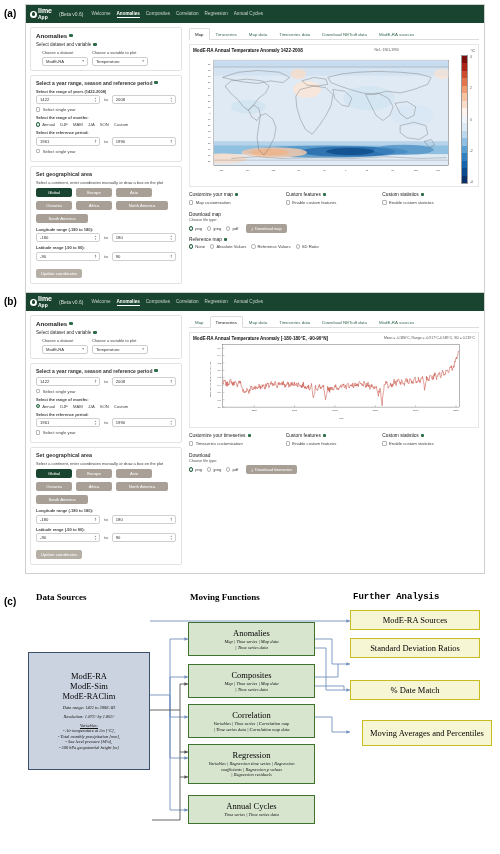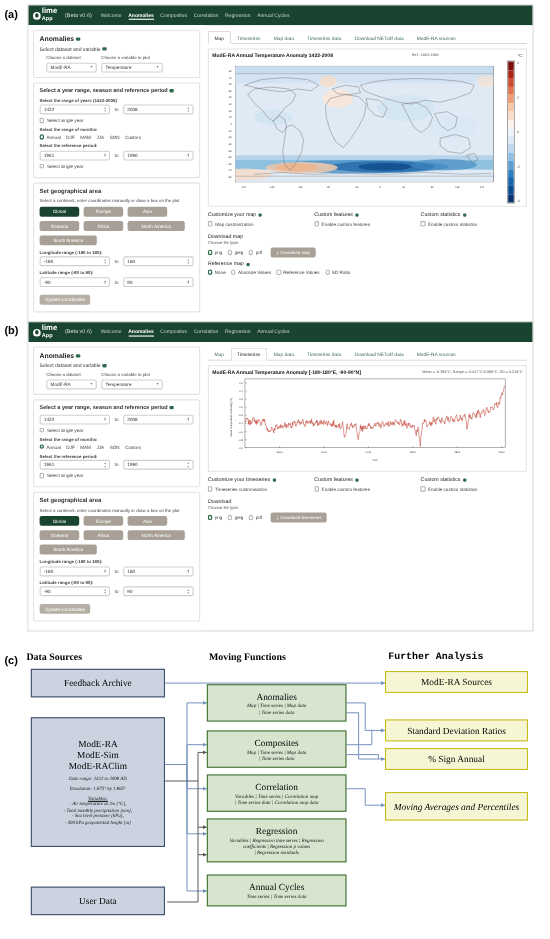--- a/index.html
+++ b/index.html
@@ -826,44 +826,38 @@
       <path d="M295 125 L312 125 L312 140 L330 140" marker-end="url(#ah)"></path>
     </g>
     <g stroke="#555" stroke-width="0.9" fill="none">
       <path d="M132 228 L160 228 L160 92 L168 92" marker-end="url(#ahd)"></path>
       <path d="M160 160 L168 160" marker-end="url(#ahd)"></path>
       <path d="M160 185 L168 185" marker-end="url(#ahd)"></path>
       <path d="M130 118 L160 118"></path>
     </g>
   </svg>
 
-  <div class="dg-col-title" style="left:4px; top:0;">Data Sources</div>
+  <div class="dg-col-title" style="left:16px; top:0;">Data Sources</div>
   <div class="dg-col-title" style="left:170px; top:0;">Moving Functions</div>
   <div class="dg-col-title" style="left:333px; top:0;font-family:Liberation Mono, monospace;">Further Analysis</div>
 
-  <div class="node node-src" style="left:8px; top:16px; width:122px; height:26px;">
-    <span class="node-main">Feedback Archive</span>
-  </div>
 
   <div class="node node-src" style="left:8px; top:60px; width:122px; height:118px;">
     <span class="node-main" style="white-space:pre-line;">ModE-RA
 ModE-Sim
 ModE-RAClim</span>
     <span class="node-small" style="margin-top:4px;">Date range: 1422 to 2008 AD</span>
     <span class="node-small" style="margin-top:3px;">Resolution: 1.875° by 1.865°</span>
     <span class="node-small node-u" style="margin-top:3px;">Variables:</span>
     <span class="node-small">- Air temperature at 2m [°C],</span>
     <span class="node-small">- Total monthly precipitation [mm],</span>
     <span class="node-small">- Sea level pressure [hPa],</span>
     <span class="node-small">- 500 hPa geopotential height [m]</span>
   </div>
 
-  <div class="node node-src" style="left:8px; top:214px; width:122px; height:26px;">
-    <span class="node-main">User Data</span>
-  </div>
 
   <div class="node node-fn" style="left:168px; top:30px; width:127px; height:34px;">
     <span class="node-main">Anomalies</span>
     <span class="node-sub" style="white-space:pre-line;">Map | Time series | Map data
 | Time series data</span>
   </div>
   <div class="node node-fn" style="left:168px; top:72px; width:127px; height:34px;">
     <span class="node-main">Composites</span>
     <span class="node-sub" style="white-space:pre-line;">Map | Time series | Map data
 | Time series data</span>
@@ -880,22 +874,22 @@
 | Regression residuals</span>
   </div>
   <div class="node node-fn" style="left:168px; top:203px; width:127px; height:29px;">
     <span class="node-main">Annual Cycles</span>
     <span class="node-sub">Time series | Time series data</span>
   </div>
 
   <div class="node node-an" style="left:330px; top:18px; width:130px; height:20px;">
     <span class="node-main">ModE-RA Sources</span>
   </div>
-  <div class="node node-an" style="left:330px; top:62px; width:130px; height:20px;">
+  <div class="node node-an" style="left:330px; top:46px; width:130px; height:20px;">
     <span class="node-main">Standard Deviation Ratios</span>
   </div>
   <div class="node node-an" style="left:330px; top:88px; width:130px; height:20px;">
-    <span class="node-main">% Sign Annual</span>
-  </div>
-  <div class="node node-an" style="left:330px; top:128px; width:130px; height:26px;font-style:italic;">
+    <span class="node-main">% Date Match</span>
+  </div>
+  <div class="node node-an" style="left:342px; top:128px; width:130px; height:26px;">
     <span class="node-main">Moving Averages and Percentiles</span>
   </div>
 </div>
 
 </body></html>

